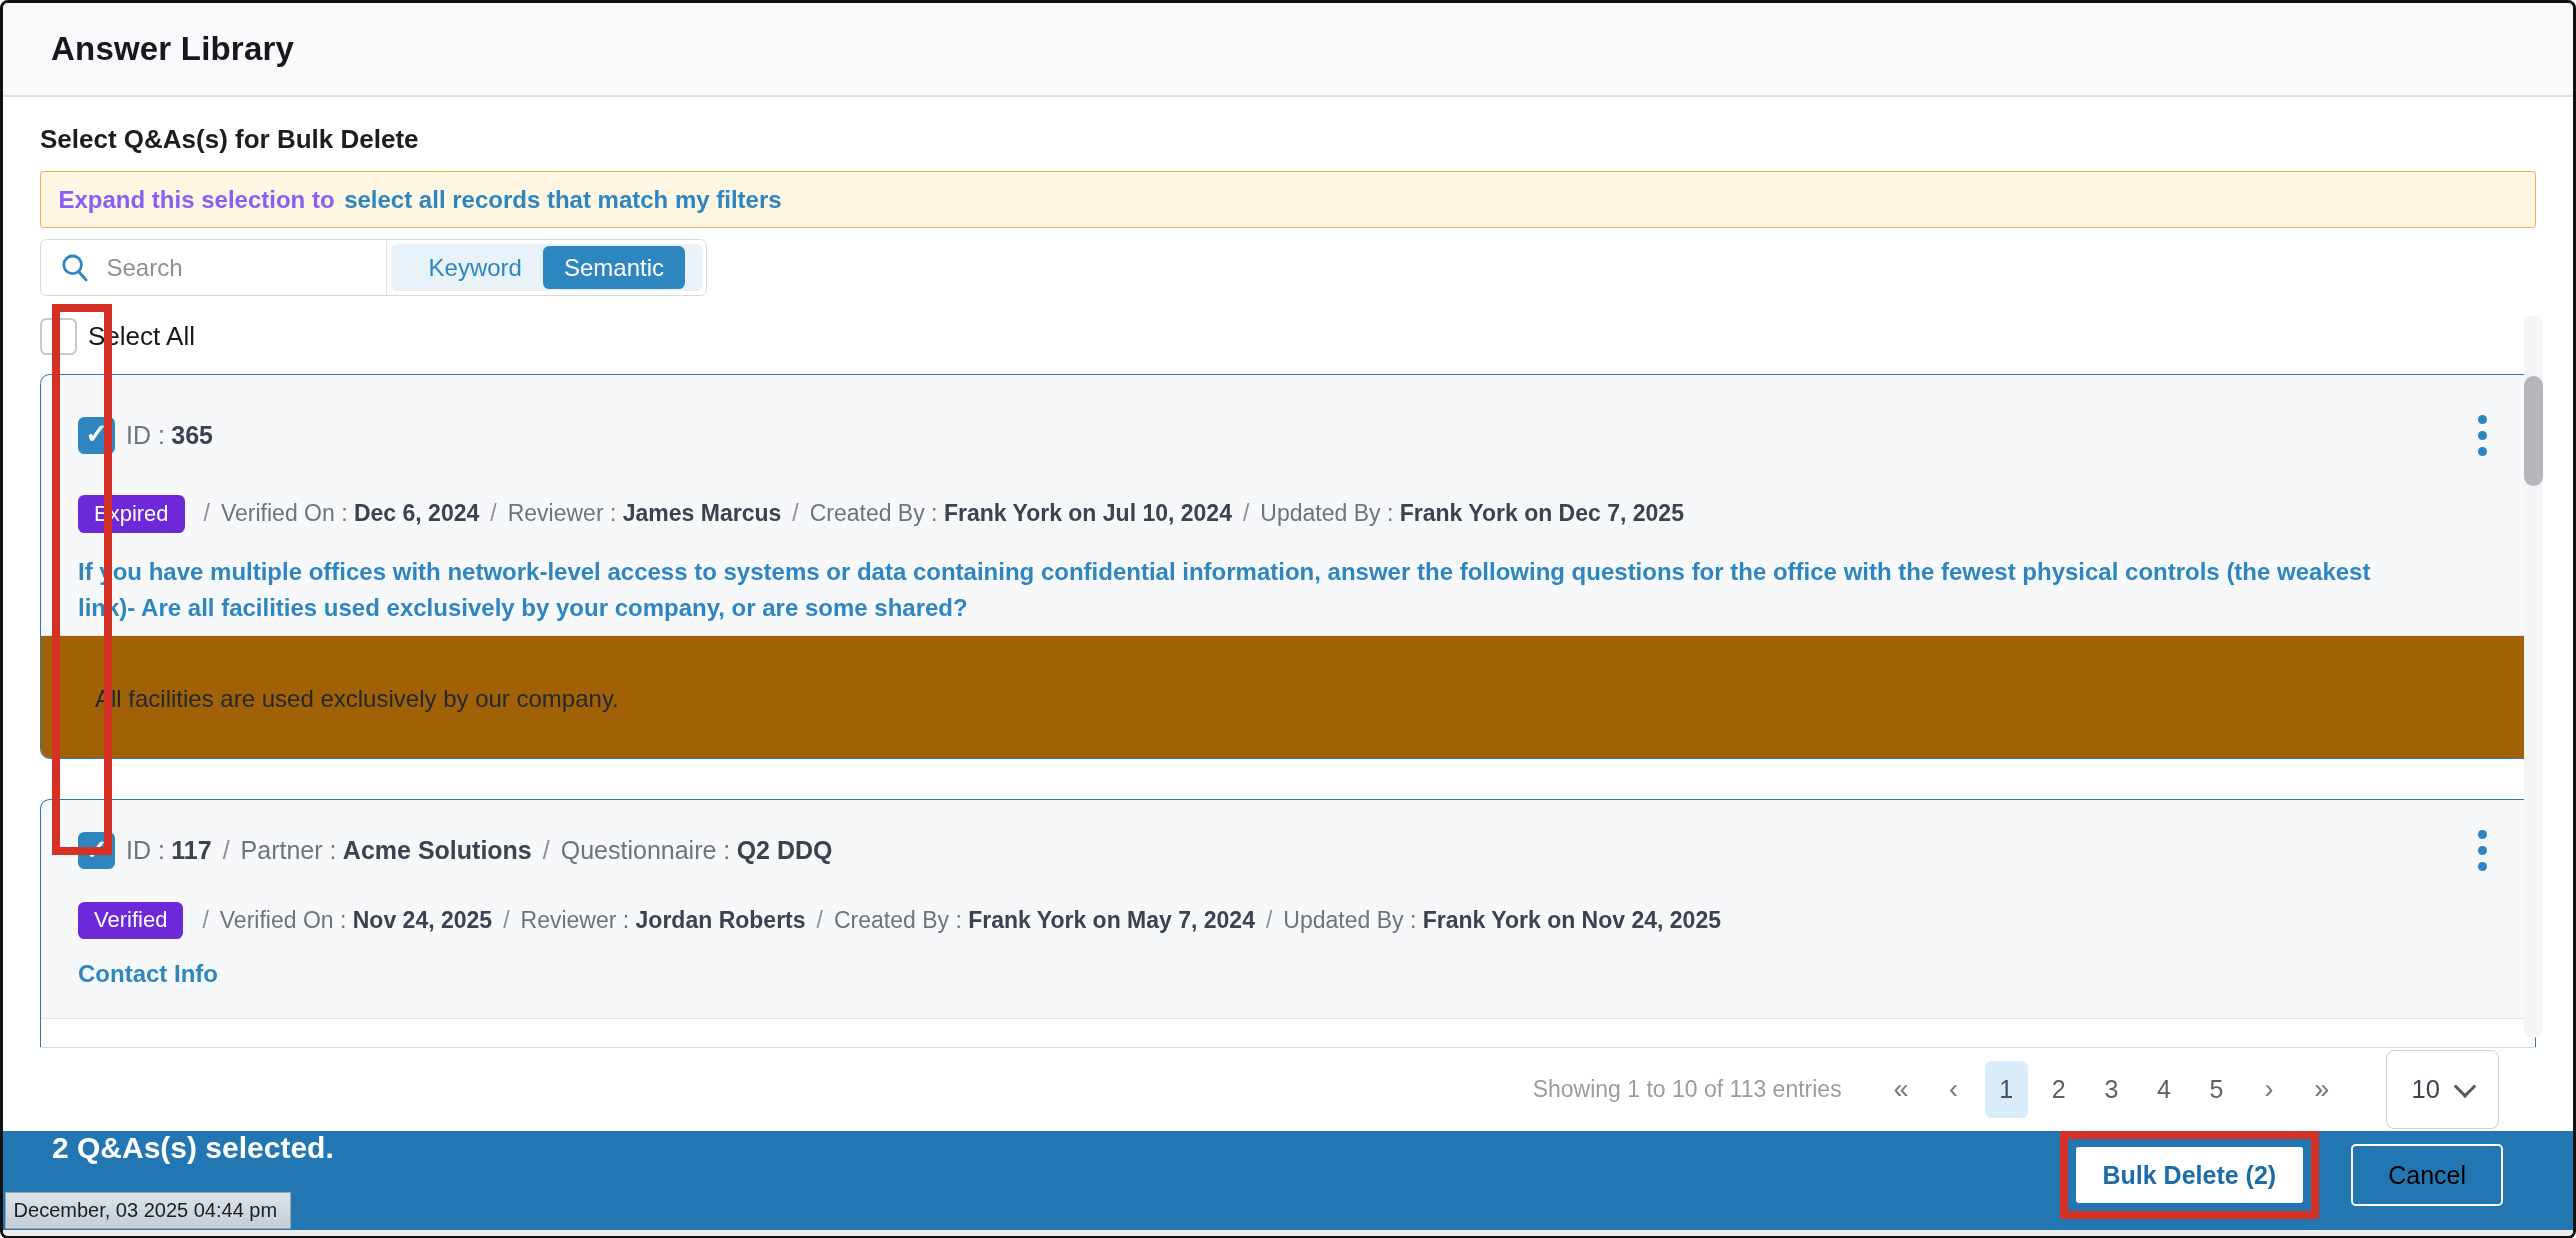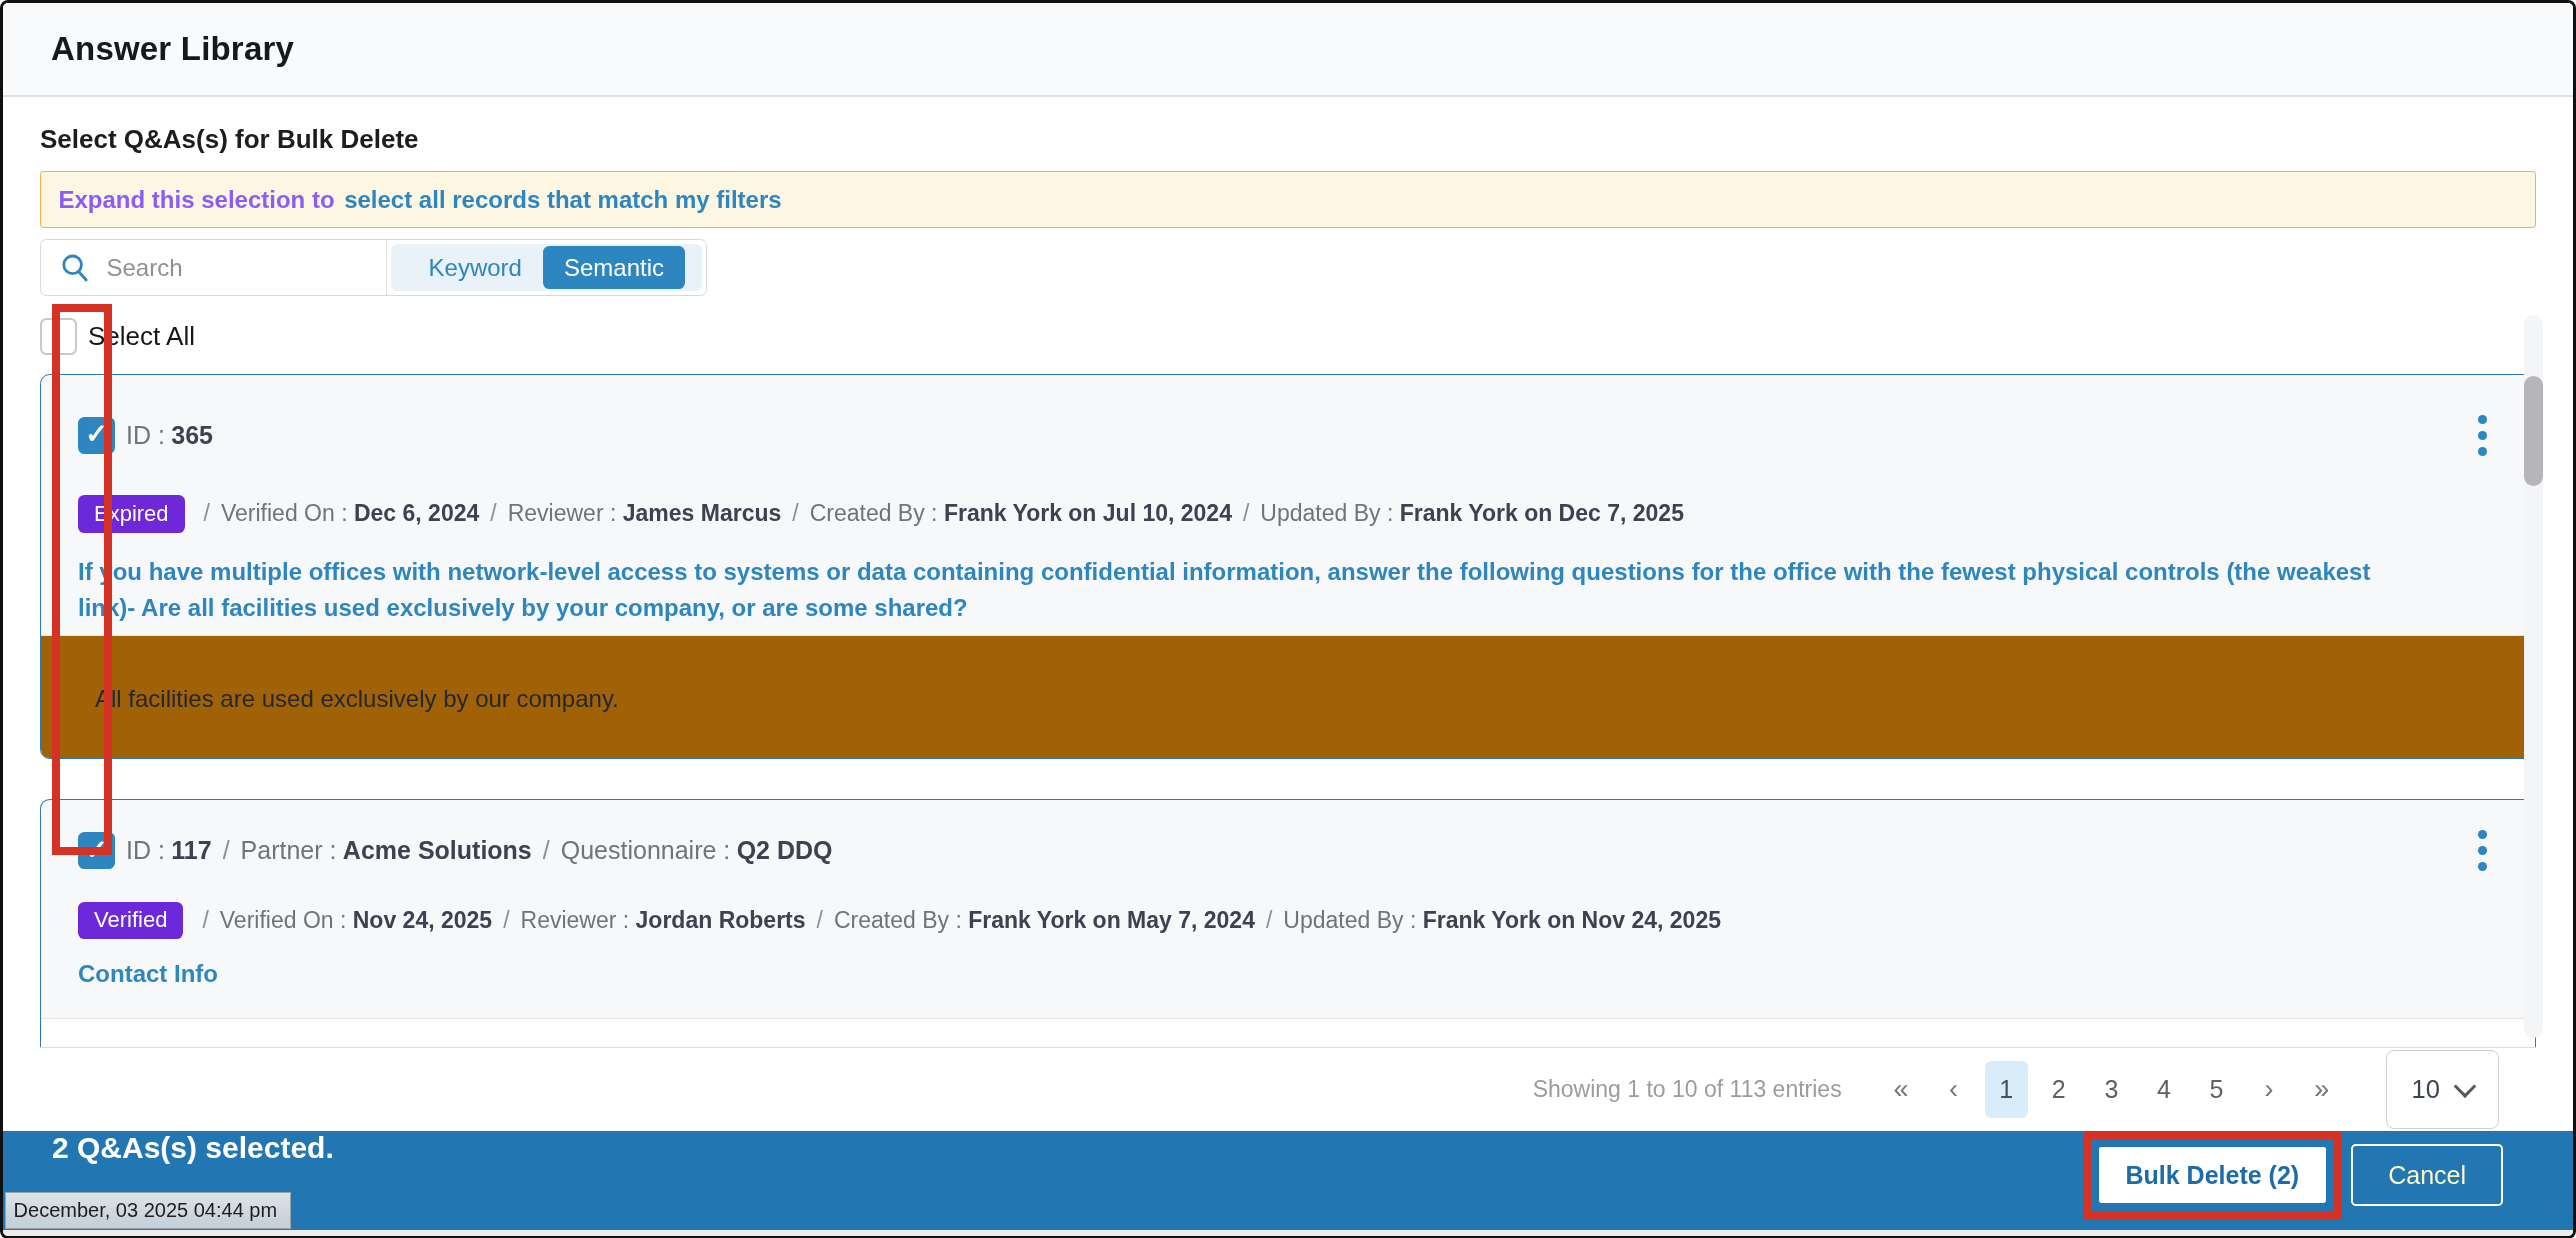--- a/index.html
+++ b/index.html
@@ -100,22 +100,22 @@
 
   
   .action-bar { height:99px; background:#2277b2; display:flex; align-items:flex-start;
                 padding:0 49px; }
   .selected-text { color:#fff; font-size:30px; font-weight:700; }
   .action-right { margin-left:auto; display:flex; align-items:center; }
   .red-wrap { border:8px solid #d53125; padding:8px; }
   .bulk-delete-btn { background:#fff; color:#1b6ca8; border:none; font-weight:700;
                      font-size:25px; padding:13.5px 27px; border-radius:2.4px; cursor:pointer;
                      font-family:"Liberation Sans",sans-serif; }
-  .cancel-btn { background:transparent; color:#fef9c3; border:2.4px solid #fff; border-radius:4.8px;
-                font-size:25px; padding:14.3px 35px; margin-left:9px; margin-right:21px;
+  .cancel-btn { background:transparent; color:#000000; border:2.4px solid #fff; border-radius:4.8px;
+                font-size:25px; padding:14.3px 35px; margin-left:32px; margin-right:21px;
                 cursor:pointer; font-family:"Liberation Sans",sans-serif; }
   .bottom-strip { height:14.3px; background:#ececec; }
 
   
   .annotation-box { position:absolute; left:49px; top:301px; width:60px; height:551px;
                     border:8px solid #d53125; pointer-events:none; z-index:6; }
   .scroll-track { position:absolute; right:30px; top:312px; width:19px; height:723px;
                   background:#f4f5f7; border-radius:9.6px; }
   .scroll-thumb { position:absolute; right:30px; top:373px; width:19px; height:110px;
                   background:#b6b6ba; border-radius:9.6px; cursor:grab; }

